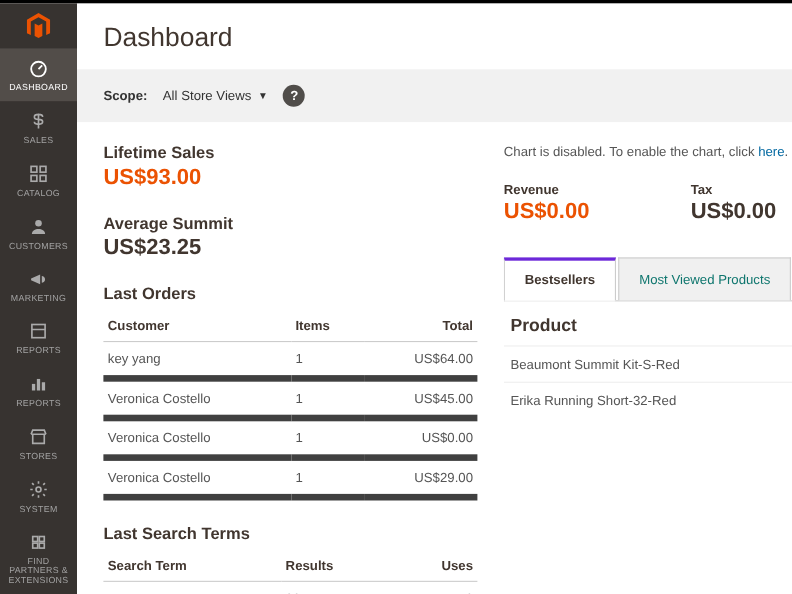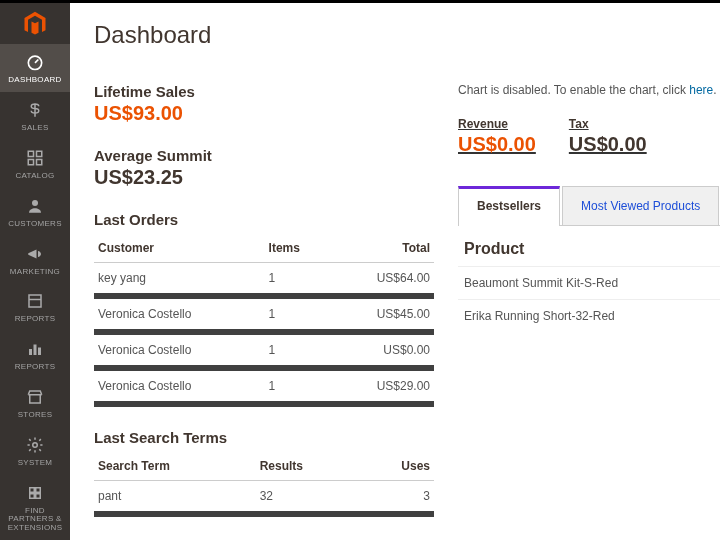--- a/index.html
+++ b/index.html
@@ -24,26 +24,26 @@
 .stat-label { font-size: 15px; font-weight: 600; color: #41362f; margin-bottom: 2px; }
 .stat-value { font-size: 20px; font-weight: 600; color: #eb5202; margin-bottom: 22px; }
 .stat-value.dark { color: #41362f; }
 .section-title { font-size: 15px; font-weight: 600; color: #41362f; margin-bottom: 6px; margin-top: 6px; }
 .mini-table { width: 100%; border-collapse: collapse; }
 .mini-table th { text-align: left; font-size: 12px; font-weight: 600; color: #41362f; padding: 7px 4px; border-bottom: 1px solid #ccc; }
 .mini-table th.r, .mini-table td.r { text-align: right; }
 .mini-table td { font-size: 12px; color: #555; padding: 8px 4px; border-bottom: 6px solid #404040; }
 .chart-msg { font-size: 12px; color: #555; margin-bottom: 20px; }
 .chart-msg a { color: #0369a1; text-decoration: none; }
-.rev-row { display: flex; gap: 33px; margin-bottom: 30px; text-decoration: underline; }
+.rev-row { display: flex; gap: 92px; margin-bottom: 30px; }
 .rev-label { font-size: 12px; font-weight: 600; color: #41362f; margin-bottom: 2px; }
 .rev-value { font-size: 20px; font-weight: 600; color: #eb5202; }
 .rev-value.dark { color: #41362f; }
 .tabs { display: flex; border-bottom: 1px solid #ccc; }
-.tab { padding: 12px 18px; font-size: 12px; color: #1d4ed8; background: #f0f0f0; border: 1px solid #ccc; border-bottom: none; margin-right: 2px; cursor: pointer; white-space: nowrap; }
+.tab { padding: 12px 18px; font-size: 12px; color: #0f766e; background: #f0f0f0; border: 1px solid #ccc; border-bottom: none; margin-right: 2px; cursor: pointer; white-space: nowrap; }
 .tab.active { background: #fff; color: #41362f; font-weight: 600; border-top: 3px solid #6d28d9; padding-top: 10px; position: relative; }
 .tab.active::after { content:''; position:absolute; left:0; right:0; bottom:-1px; height:1px; background:#fff; }
 .bs-table { width: 100%; border-collapse: collapse; margin-top: 0; }
 .bs-table th { text-align: left; font-size: 16px; font-weight: 600; padding: 14px 6px 8px; color: #41362f; }
 .bs-table td { font-size: 12px; color: #555; padding: 9px 6px; border-top: 1px solid #eee; }
 .chev { font-size: 9px; }
 </style>
 </head>
 <body>
 
@@ -144,20 +144,28 @@
             <rect x="13" y="13" width="6" height="6"></rect>
           </svg>
         </span>
       <span class="label">FIND PARTNERS &amp; EXTENSIONS</span>
     </div>
   </div>
 
   <div class="main">
     <h1 class="page-title">Dashboard</h1>
 
+    <div class="scope-bar">
+      <span class="scope-label">Scope:</span>
+      <span class="scope-select">
+        <span>All Store Views</span>
+        <span class="chev">▼</span>
+      </span>
+      <span class="help-icon">?</span>
+    </div>
 
     <div class="content">
       <div class="left-col">
         <div class="stat-label">Lifetime Sales</div>
         <div class="stat-value">US$93.00</div>
 
         <div class="stat-label">Average Summit</div>
         <div class="stat-value dark">US$23.25</div>
 
         <div class="section-title">Last Orders</div>

